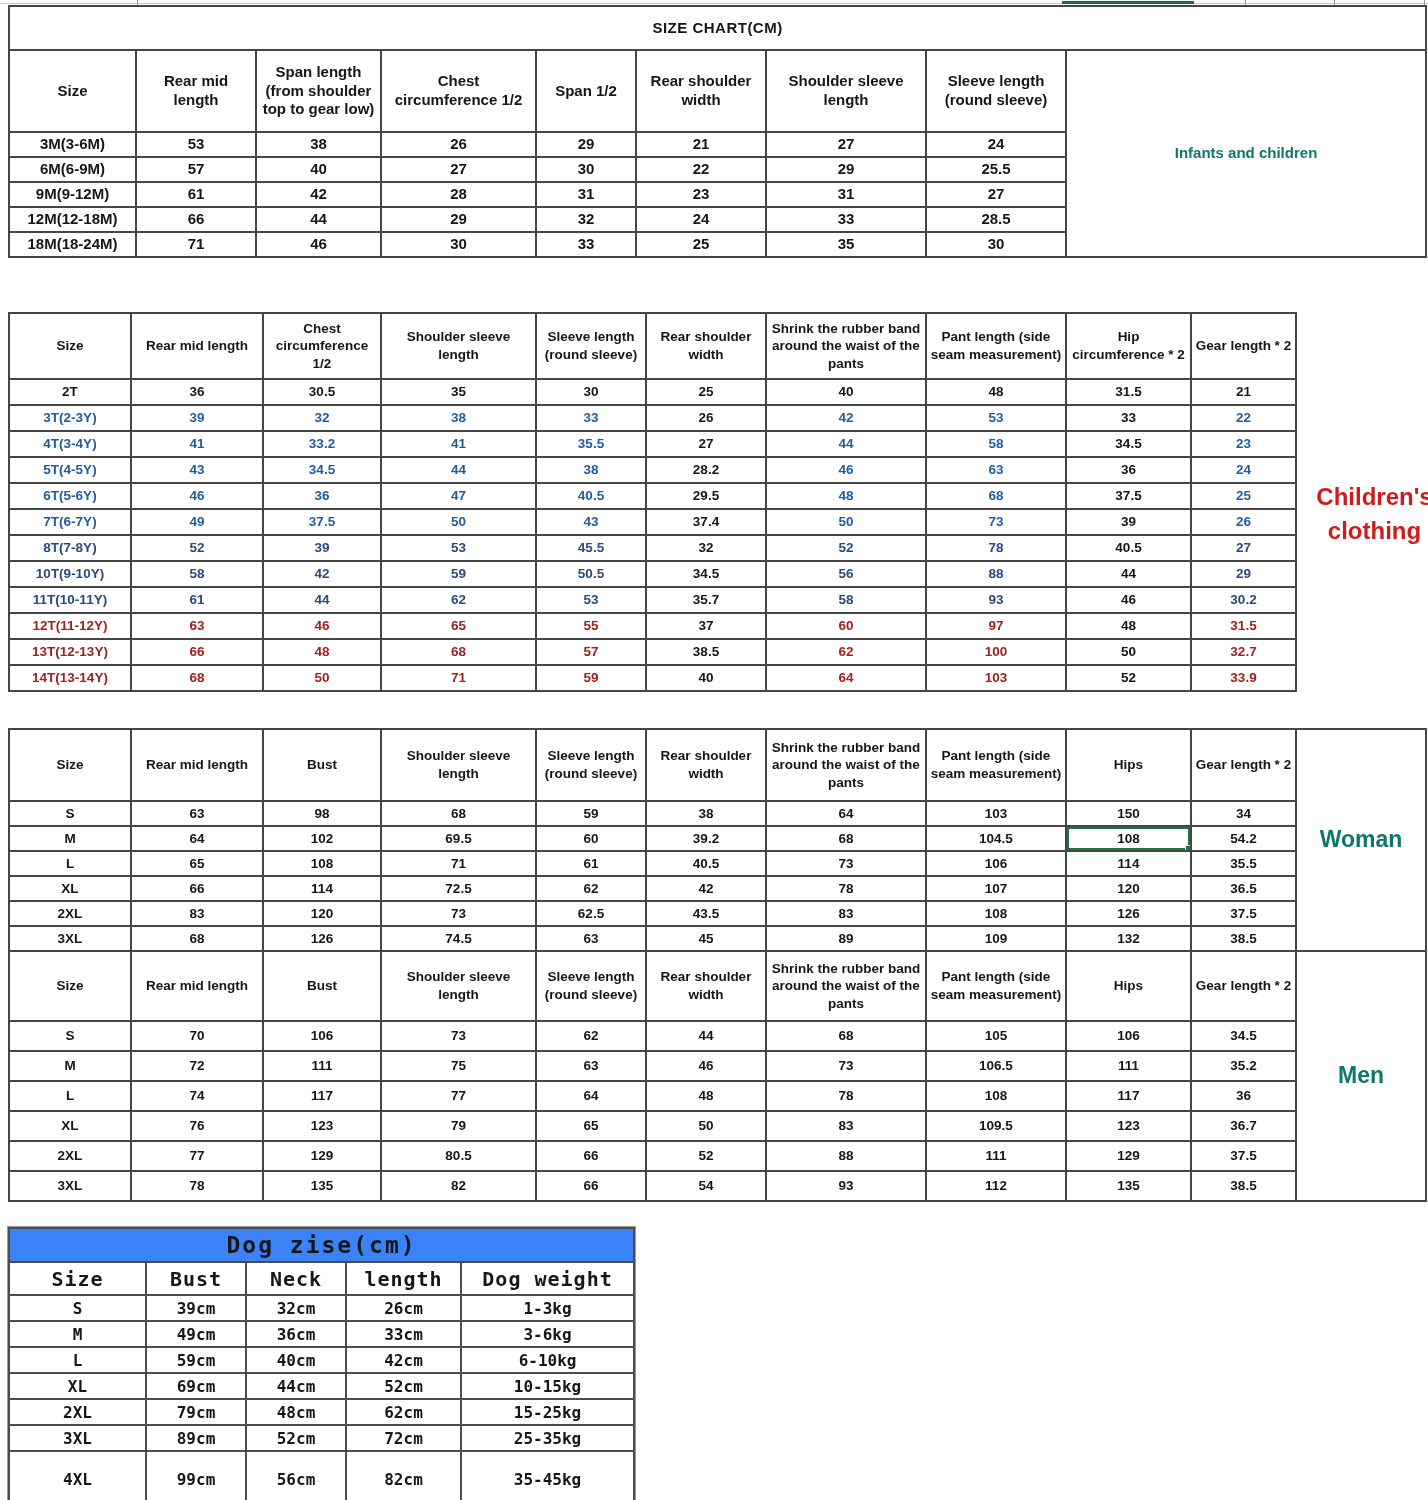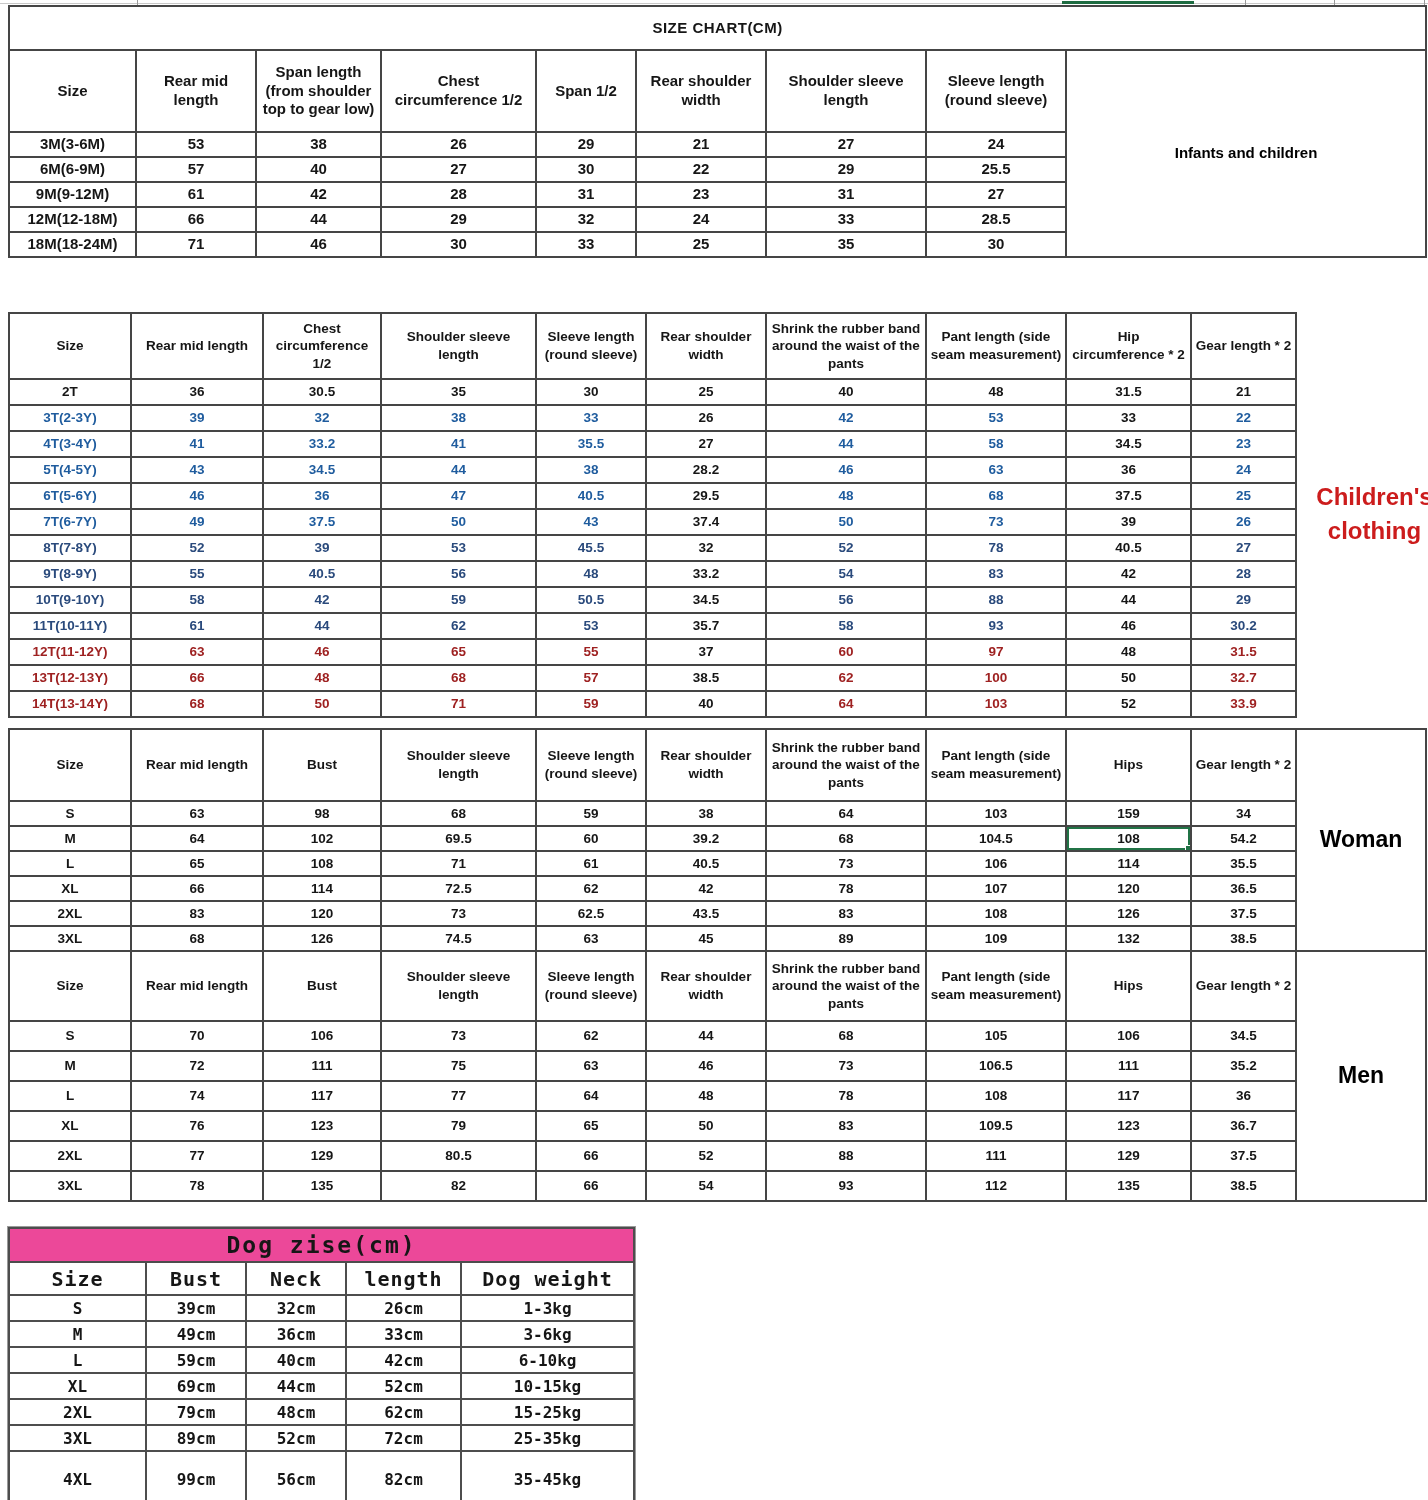--- a/index.html
+++ b/index.html
@@ -11,21 +11,21 @@
   .grid-topline{position:absolute;left:0;top:3px;width:1428px;height:1px;background:#c9c9c9;}
   .grid-tick{position:absolute;top:0;width:1px;height:6px;background:#9a9a9a;}
   .green-seg{position:absolute;left:1062px;top:1px;width:132px;height:3px;background:#1d6b41;}
   
   table.big{border-collapse:collapse;table-layout:fixed;position:absolute;background:#fff;}
   table.big td,table.big th{
     border:2px solid #454545;text-align:center;vertical-align:middle;
     font-weight:bold;padding:1px 3px;overflow:hidden;
   }
   .title-cell{font-size:26px;letter-spacing:0.5px;}
-  .label-cell{color:#000000;font-size:25px;line-height:1.25;}
+  .label-cell{color:#0f766e;font-size:25px;line-height:1.25;}
   
   .c-blue{color:#1f5c9e;}
   .c-blue2{color:#2a4a7c;}
   .c-red{color:#9e2121;}
   .c-black{color:#161616;margin-left:36px;}
   
   td.sel{box-shadow:inset 0 0 0 2px #217346;position:relative;}
   td.sel::after{content:"";position:absolute;right:-4px;bottom:-4px;width:7px;height:7px;background:#217346;border:1px solid #fff;}
   
   #infants-table{left:8px;top:5px;width:1417px;}
@@ -47,21 +47,21 @@
   #wm-table td,#wm-table th{font-size:13.5px;line-height:1.3;}
   tbody[data-section="woman_table"] tr.header-row{height:72px;}
   tbody[data-section="woman_table"] tr.data-row{height:25px;}
   tbody[data-section="men_table"] tr.header-row{height:70px;}
   tbody[data-section="men_table"] tr.data-row{height:30px;}
   #wm-table .label-cell{font-size:23px;}
   
   #dog-table{left:8px;top:1227px;width:625px;font-family:"DejaVu Sans Mono",monospace;
     box-shadow:0 0 0 1px #9a9a9a;}
   #dog-table td,#dog-table th{border:2px solid #4d4d4d;font-weight:bold;}
-  #dog-table .title-cell{background:#ec4899;font-size:23px;letter-spacing:2px;}
+  #dog-table .title-cell{background:#3b82f6;font-size:23px;letter-spacing:2px;}
   #dog-table tr.title-row{height:34px;}
   #dog-table tr.header-row{height:33px;}
   #dog-table th{font-size:20px;letter-spacing:1px;}
   #dog-table tr.data-row{height:26px;}
   #dog-table tr.data-row td{font-size:16px;}
   #dog-table tr.data-row:last-child{height:57px;}
 </style>
 </head>
 <body>
 
@@ -256,32 +256,20 @@
         <td class="c-blue2">39</td>
         <td class="c-blue2">53</td>
         <td class="c-blue2">45.5</td>
         <td class="c-blue2 c-black">32</td>
         <td class="c-blue2">52</td>
         <td class="c-blue2">78</td>
         <td class="c-blue2 c-black">40.5</td>
         <td class="c-blue2">27</td>
       </tr>
       <tr class="data-row">
-        <td class="c-blue2">9T(8-9Y)</td>
-        <td class="c-blue2">55</td>
-        <td class="c-blue2">40.5</td>
-        <td class="c-blue2">56</td>
-        <td class="c-blue2">48</td>
-        <td class="c-blue2 c-black">33.2</td>
-        <td class="c-blue2">54</td>
-        <td class="c-blue2">83</td>
-        <td class="c-blue2 c-black">42</td>
-        <td class="c-blue2">28</td>
-      </tr>
-      <tr class="data-row">
         <td class="c-blue2">10T(9-10Y)</td>
         <td class="c-blue2">58</td>
         <td class="c-blue2">42</td>
         <td class="c-blue2">59</td>
         <td class="c-blue2">50.5</td>
         <td class="c-blue2 c-black">34.5</td>
         <td class="c-blue2">56</td>
         <td class="c-blue2">88</td>
         <td class="c-blue2 c-black">44</td>
         <td class="c-blue2">29</td>
@@ -368,21 +356,21 @@
       </tr>
       <tr class="data-row">
         <td>S</td>
         <td>63</td>
         <td>98</td>
         <td>68</td>
         <td>59</td>
         <td>38</td>
         <td>64</td>
         <td>103</td>
-        <td>159</td>
+        <td>150</td>
         <td>34</td>
       </tr>
       <tr class="data-row">
         <td>M</td>
         <td>64</td>
         <td>102</td>
         <td>69.5</td>
         <td>60</td>
         <td>39.2</td>
         <td>68</td>

